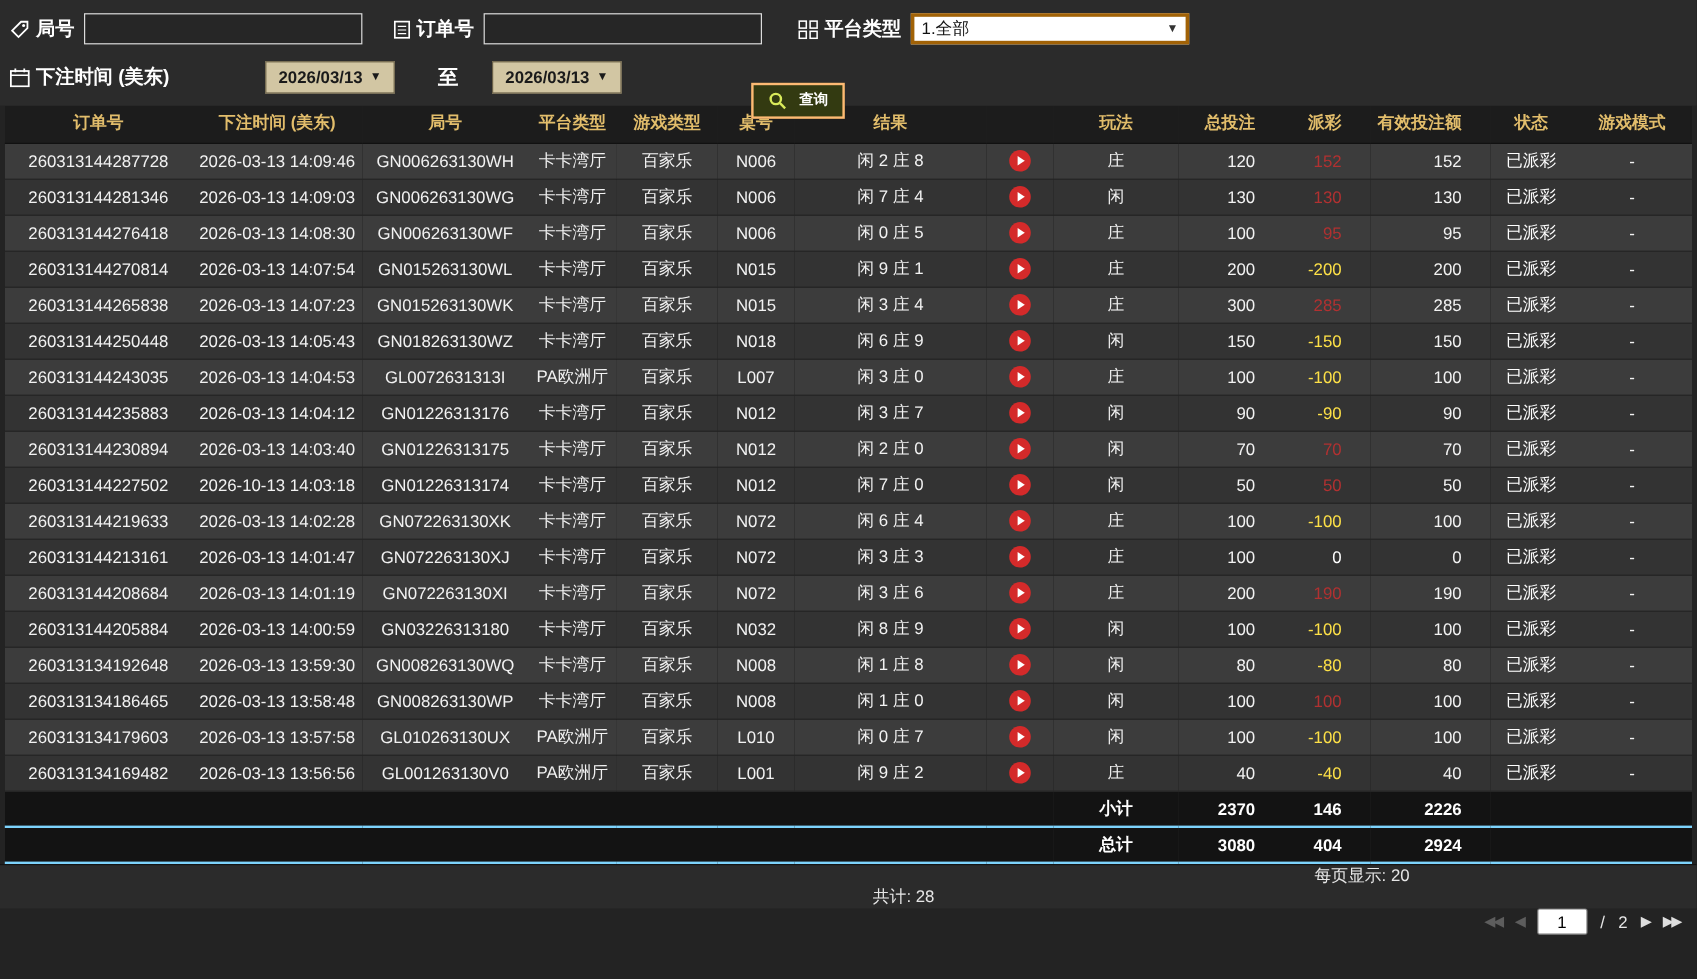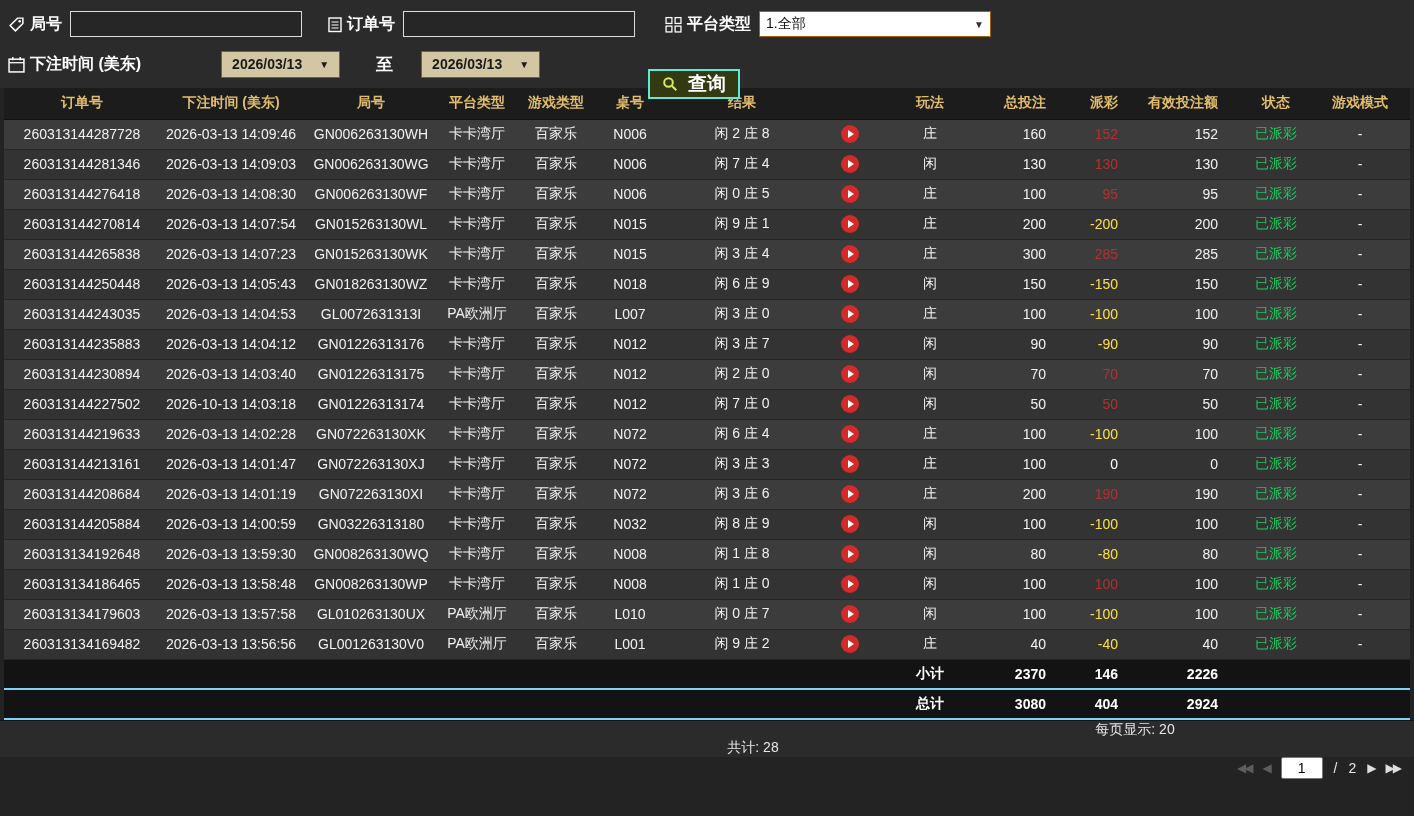--- a/index.html
+++ b/index.html
@@ -24,37 +24,37 @@
   .icon { display:inline-flex; align-items:center; justify-content:center; margin-right:5px; }
   .f-label { font-weight:bold; font-size:16px; color:#fff; white-space:nowrap; }
   .f-input {
     width:232px; height:26px; margin-left:8px; background:#262626;
     border:1px solid #dcdcdc; color:#eee; font-size:14px; padding:0 6px; outline:none;
     font-family:"Liberation Sans", "DejaVu Sans", sans-serif;
   }
   .grp-order { margin-left:26px; }
   .grp-platform { margin-left:30px; }
   .f-select {
-    width:232px; height:26px; margin-left:8px; background:#ffffff; border:1px solid #a16207;
+    width:232px; height:26px; margin-left:8px; background:#ffffff; border:3px solid #a16207;
     color:#111; font-size:14px; display:flex; align-items:center; padding:0 6px; cursor:pointer;
   }
   .f-select .sel-text { flex:1; }
   .f-select .sel-arrow { font-size:10px; color:#333; }
   .date-btn {
     height:27px; margin-left:8px; padding:0 10px; background:#d2c6a3; border:1px solid #6b6148;
-    color:#1a1a1a; font-size:14px; font-weight:bold; display:inline-flex; align-items:center; gap:17px;
+    color:#1a1a1a; font-size:14px; font-weight:bold; display:inline-flex; align-items:center; gap:6px;
     cursor:pointer; font-family:"Liberation Sans", "DejaVu Sans", sans-serif;
   }
   .date-btn .d-arrow { font-size:10px; }
   .grp-datefrom { margin-left:80px; }
   .to-label { font-weight:bold; font-size:17px; margin-left:36px; color:#fff; }
   .grp-dateto { margin-left:28px; }
   .search-btn {
     height:30px; margin-left:108px; padding:0 12px; background:#333a11;
-    border:2px solid #5eead4; color:#fff; font-size:19px; font-weight:bold;
+    border:2px solid #fdba74; color:#fff; font-size:12px; font-weight:bold;
     display:inline-flex; align-items:center; gap:5px; cursor:pointer;
     font-family:"Liberation Sans", "DejaVu Sans", sans-serif;
     margin-top:39px;
   }
 
   
   .table-wrap { padding:0 4px; }
   table { border-collapse:collapse; table-layout:fixed; width:1406px; }
   th {
     height:31px; background:#1c1c1c; color:#e2bd6b; font-size:14px; font-weight:bold;
@@ -63,21 +63,21 @@
   td {
     height:30px; font-size:14px; color:#f2f2f2; text-align:center;
     border-bottom:1px solid #262626; white-space:nowrap; overflow:hidden;
   }
   tbody tr:nth-child(odd) td { background:#3c3c3c; }
   tbody tr:nth-child(even) td { background:#333333; }
   .num { text-align:right; padding-right:24px; }
   td.pos { color:#b13131; }
   td.neg { color:#fde047; }
   td.zero { color:#ffffff; }
-  td.green { color:#22c55e; }
+  td.green { color:#ffffff; }
   tr.summary td { background:#131313 !important; color:#ffffff; font-weight:bold; border-bottom:2px solid #7dd3fc; }
   .play-btn {
     width:18px; height:18px; border-radius:50%; background:#d42a2a; display:inline-flex;
     align-items:center; justify-content:center; cursor:pointer; vertical-align:middle;
   }
   .play-tri {
     width:0; height:0; border-left:6px solid #fff;
     border-top:4px solid transparent; border-bottom:4px solid transparent; margin-left:2px;
   }
 
@@ -217,21 +217,21 @@
             <td class="time">2026-03-13 14:09:46</td>
             <td class="round">GN006263130WH</td>
             <td class="platform">卡卡湾厅</td>
             <td class="game">百家乐</td>
             <td class="tableno">N006</td>
             <td class="result">闲 2 庄 8</td>
             <td class="replay"><span class="play-btn">
                 <span class="play-tri"></span>
               </span></td>
             <td class="betside">庄</td>
-            <td class="num">160</td>
+            <td class="num">120</td>
             <td class="num pos">152</td>
             <td class="num">152</td>
             <td class="status green">已派彩</td>
             <td class="mode">-</td>
           </tr>
           <tr>
             <td class="order">260313144281346</td>
             <td class="time">2026-03-13 14:09:03</td>
             <td class="round">GN006263130WG</td>
             <td class="platform">卡卡湾厅</td>

